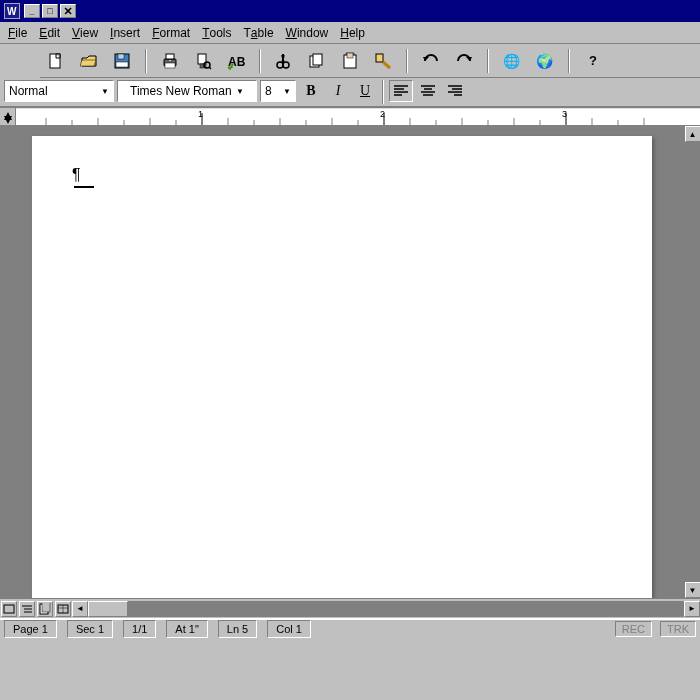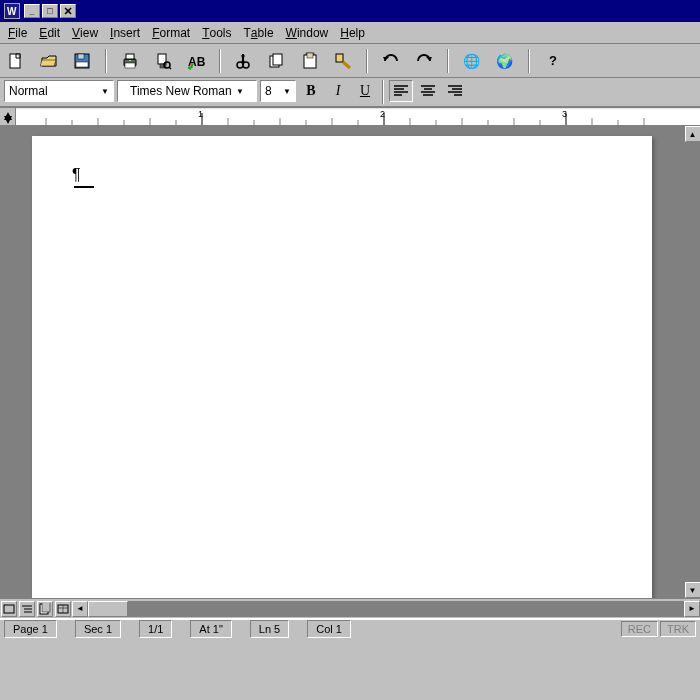--- a/index.html
+++ b/index.html
@@ -80,20 +80,21 @@
 
     
     #toolbar-1 {
       background: #c0c0c0;
       height: 34px;
       display: flex;
       align-items: center;
       padding: 2px 4px;
       gap: 9px;
       border-bottom: 1px solid #808080;
+      margin-left: 40px;
     }
     .toolbar-sep {
       width: 2px;
       height: 24px;
       background: #808080;
       margin: 0 2px;
       border-right: 1px solid #fff;
     }
     .tb-btn {
       width: 24px;
@@ -312,28 +313,28 @@
       font-size: 11px;
       padding: 0 4px;
     }
     .status-item {
       padding: 8px 8px;
       height: 16px;
       display: flex;
       align-items: center;
       border: 1px solid;
       border-color: #808080 #fff #fff #808080;
-      margin-right: 18px;
+      margin-right: 10px;
       font-size: 11px;
       white-space: nowrap;
     }
     .status-right {
       display: flex;
       margin-left: auto;
-      gap: 2px;
+      gap: 8px;
       padding-left: 29px;
     }
     .status-indicator {
       padding: 0 6px;
       height: 16px;
       display: flex;
       align-items: center;
       border: 1px solid;
       border-color: #808080 #fff #fff #808080;
       font-size: 11px;

